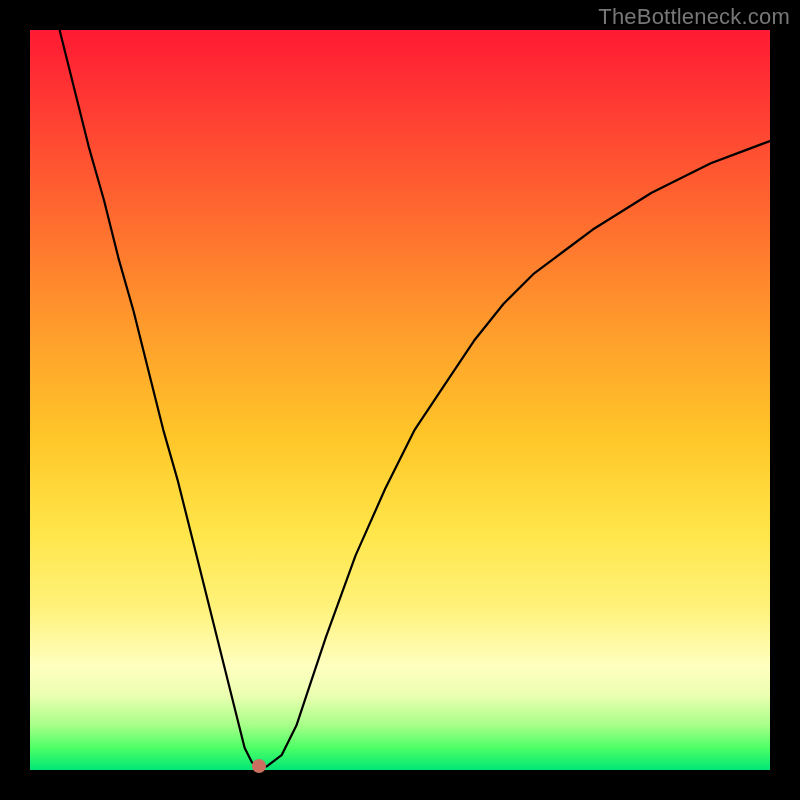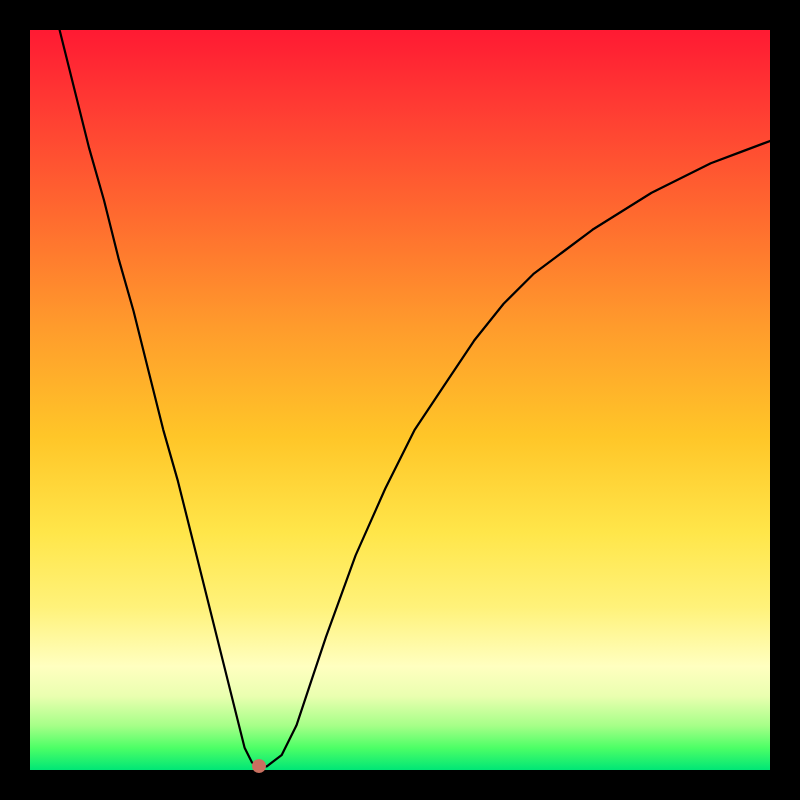--- a/index.html
+++ b/index.html
@@ -63,19 +63,20 @@
     height: 14px;
     border-radius: 50%;
     background: #c97060;
     transform: translate(-50%, -50%);
   }
 </style>
 </head>
 <body>
 
 <div class="outer">
+  <div class="watermark">TheBottleneck.com</div>
   <div class="plot">
     <svg class="curve" viewBox="0 0 740 740" preserveAspectRatio="none">
       <path id="curve-path" fill="none" stroke="#000" stroke-width="2.2" stroke-linejoin="round" stroke-linecap="round" d="M29.60 0.00 L44.40 59.20 L59.20 118.40 L74.00 170.20 L88.80 229.40 L103.60 281.20 L118.40 340.40 L133.20 399.60 L148.00 451.40 L162.80 510.60 L177.60 569.80 L192.40 629.00 L207.20 688.20 L214.60 717.80 L222.00 732.60 L229.40 736.30 L236.80 736.30 L251.60 725.20 L266.40 695.60 L281.20 651.20 L296.00 606.80 L325.60 525.40 L355.20 458.80 L384.80 399.60 L414.40 355.20 L444.00 310.80 L473.60 273.80 L503.20 244.20 L532.80 222.00 L562.40 199.80 L592.00 181.30 L621.60 162.80 L651.20 148.00 L680.80 133.20 L710.40 122.10 L740.00 111.00"></path>
     </svg>
     <div id="marker" class="marker" style="left: 229.4px; top: 736.3px; background: rgb(201, 112, 96);"></div>
   </div>
 </div>
 
 </body></html>

